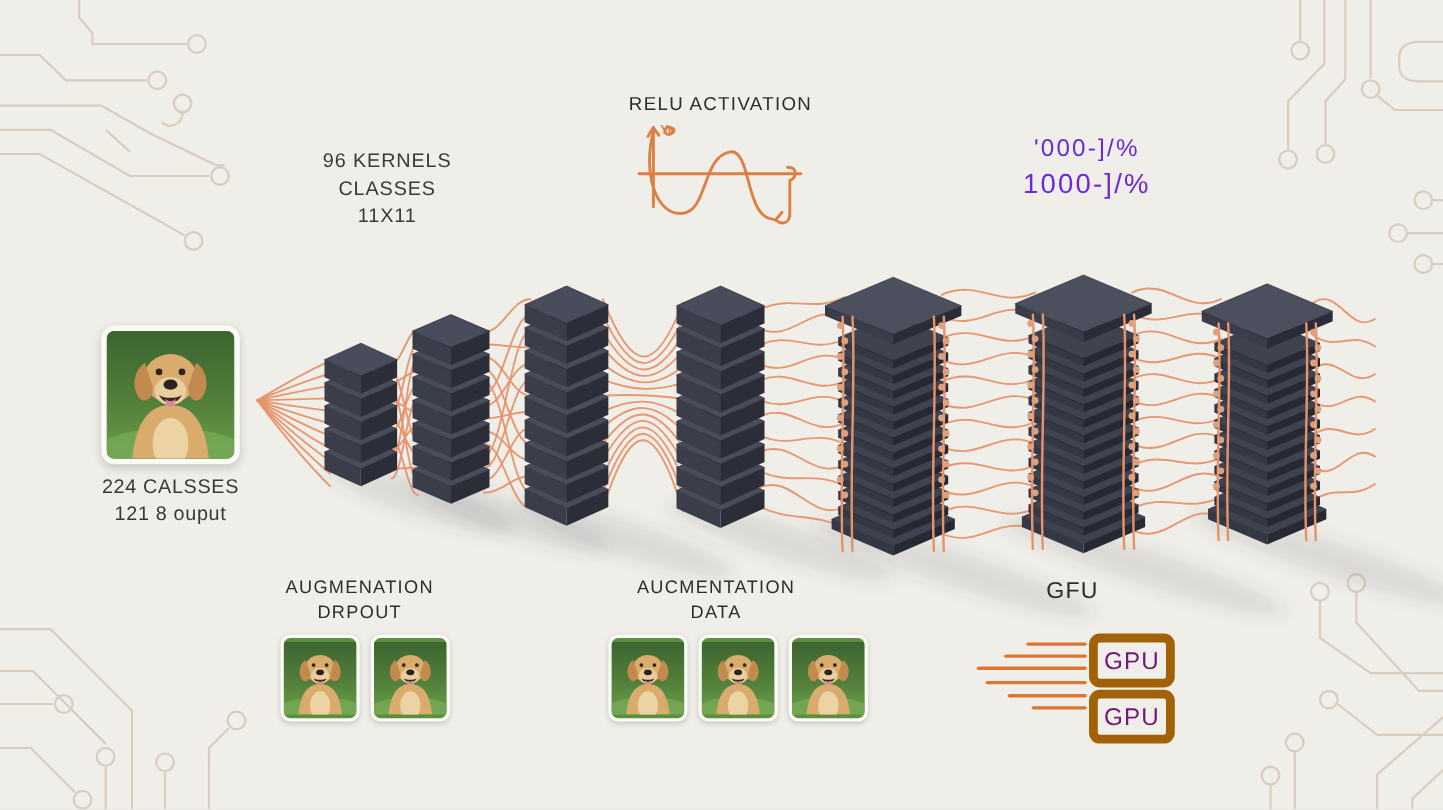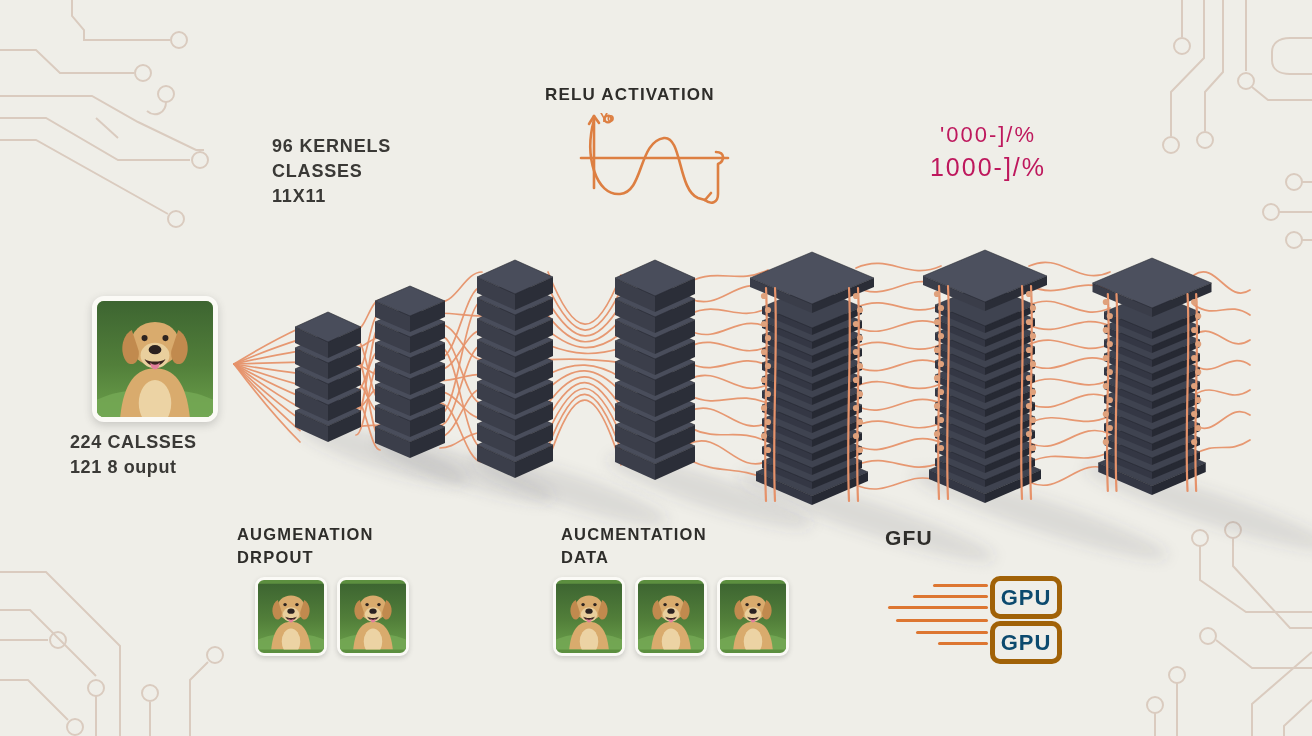--- a/index.html
+++ b/index.html
@@ -3,38 +3,38 @@
 <meta charset="utf-8">
 <style>
   html,body{margin:0;padding:0;background:#e7e5df;}
   #stage{
     position:relative;width:1312px;height:736px;margin:0 auto;
     background:#efeee8;overflow:hidden;
     font-family:"Liberation Sans","DejaVu Sans",sans-serif;
   }
   svg{display:block}
   .abs{position:absolute}
-  .label{position:absolute;color:#2e2d2a;font-weight:700;letter-spacing:1.2px;line-height:1.4;font-size:16px}
+  .label{position:absolute;text-align:center;color:#2e2d2a;font-weight:400;letter-spacing:1.2px;line-height:1.4;font-size:16px}
   .label span{display:block}
   .label.small{font-size:18px;letter-spacing:.8px;color:#3a3936}
-  .orangeVals{position:absolute;text-align:center;color:#be185d;font-weight:500;letter-spacing:2px}
+  .orangeVals{position:absolute;text-align:center;color:#6d28d9;font-weight:500;letter-spacing:2px}
   .orangeVals .v1{display:block;font-size:22px;line-height:30px}
   .orangeVals .v2{display:block;font-size:25px;line-height:34px}
   .photo{position:absolute;border:5px solid #fbfaf6;border-radius:12px;overflow:hidden;
          box-shadow:0 3px 8px rgba(60,60,60,.22);background:#5c8f3f}
   .photo svg{width:100%;height:100%}
   .thumbrow{position:absolute;display:flex;gap:10px}
   .thumb{width:66px;height:73px;border:3px solid #fbfaf6;border-radius:9px;overflow:hidden;
          box-shadow:0 2px 5px rgba(60,60,60,.2);background:#5c8f3f}
   .thumb svg{width:100%;height:100%}
   .gpuArt{position:absolute;width:190px;height:90px}
   .chipcol{position:absolute;left:102px;top:0;display:flex;flex-direction:column;gap:2px}
-  .chip{width:62px;height:33px;border:5px solid #a16207;border-radius:10px;
+  .chip{width:62px;height:33px;border:8px solid #a16207;border-radius:10px;
         display:flex;align-items:center;justify-content:center;
-        color:#0c4a6e;font-weight:700;font-size:22px;letter-spacing:1px;background:transparent}
+        color:#701a75;font-weight:400;font-size:22px;letter-spacing:1px;background:transparent}
   .speed{position:absolute;height:3px;background:#dd7631;border-radius:2px}
 </style>
 </head>
 <body>
 
 <div id="stage">
 
   <svg width="0" height="0" style="position:absolute">
     <defs>
       <linearGradient id="gbg" x1="0" y1="0" x2="0" y2="1">

